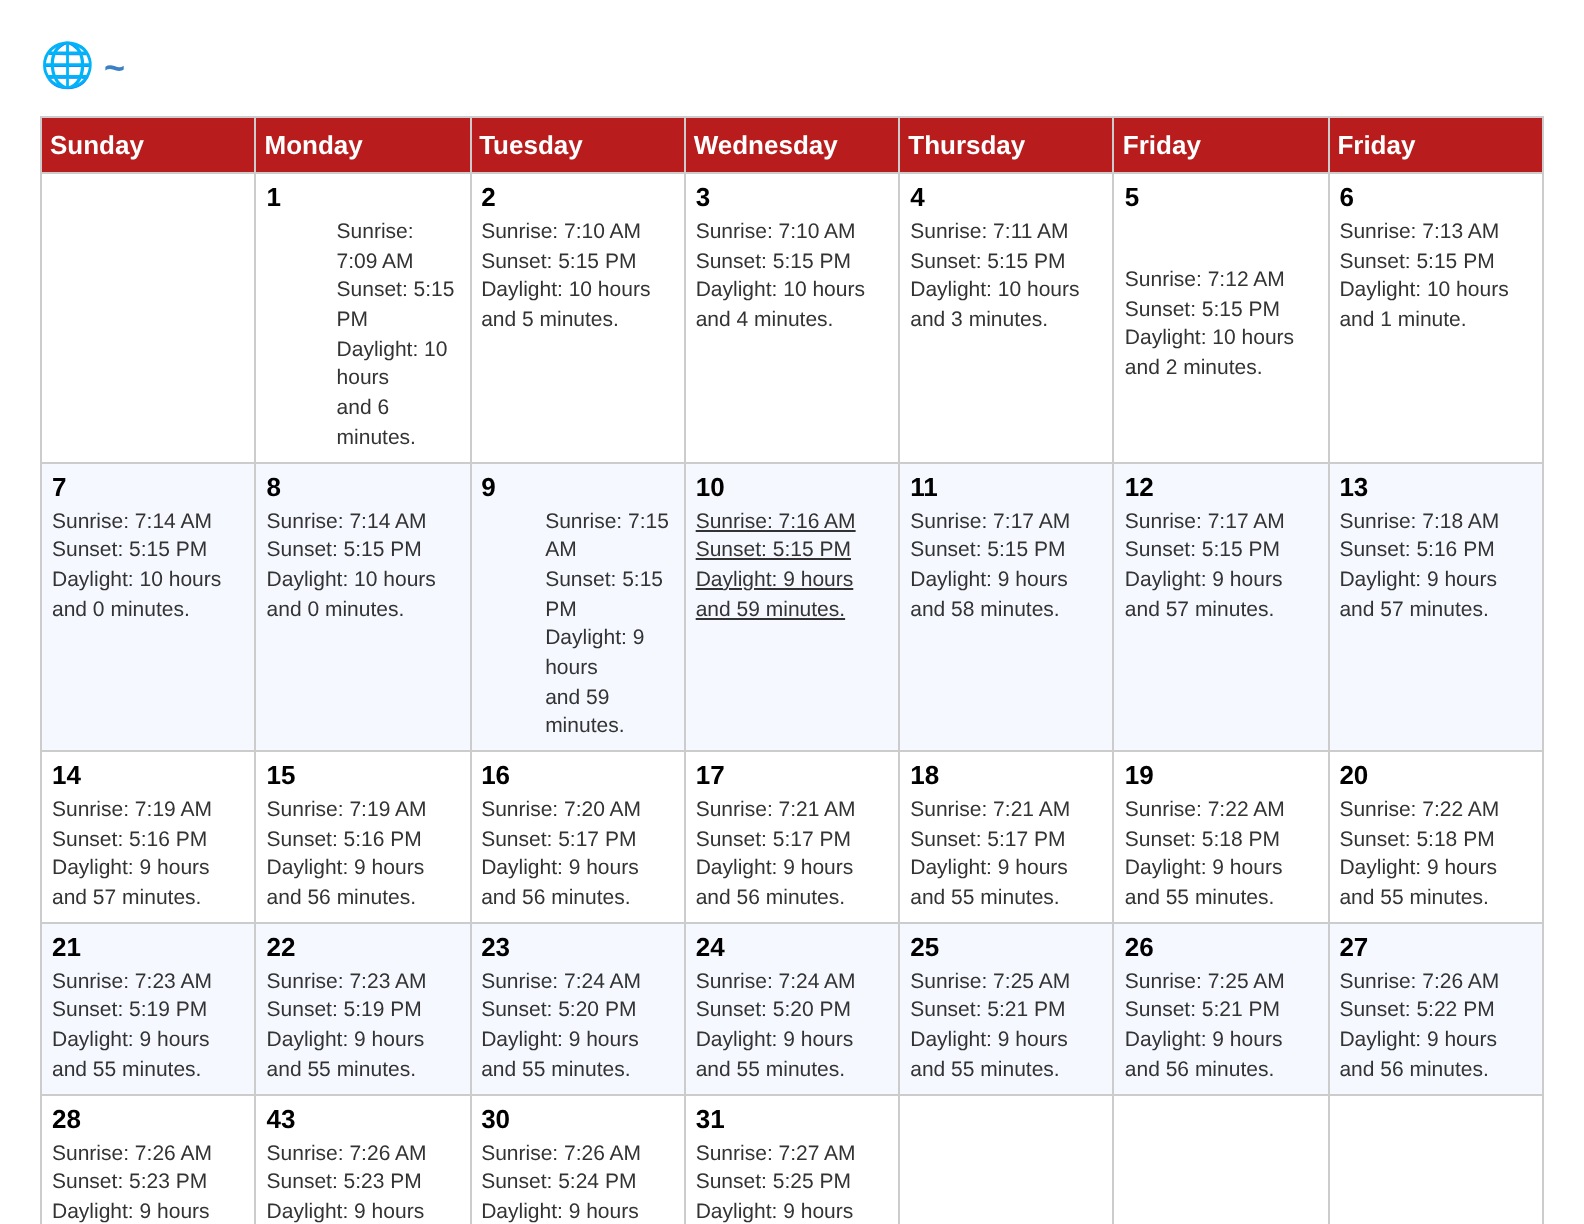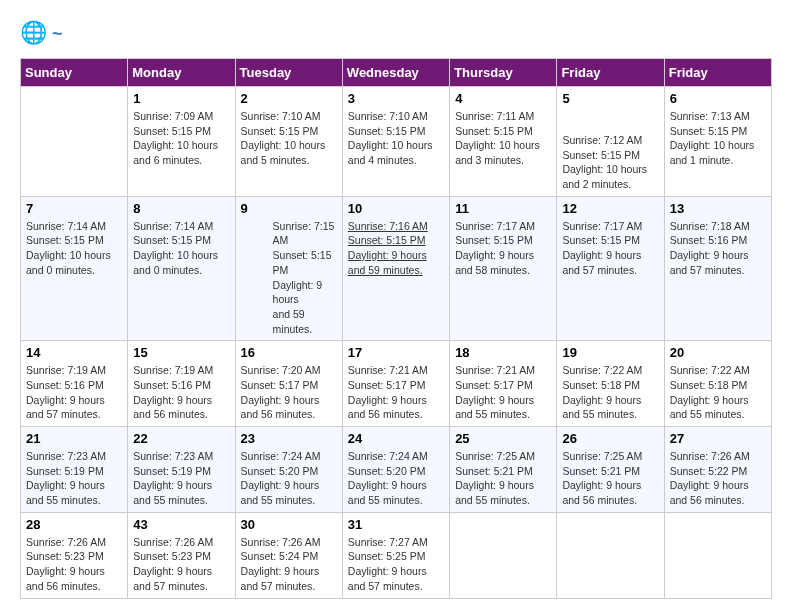--- a/index.html
+++ b/index.html
@@ -46,21 +46,21 @@
     .subtitle {
       font-size: 16px;
       color: #555;
     }
     table {
       width: 100%;
       border-collapse: collapse;
       font-size: 11px;
     }
     thead tr {
-      background-color: #701a75;
+      background-color: #b91c1c;
       color: #fff;
       margin-top: 24px;
     }
     thead th {
       padding: 6px 4px;
       text-align: left;
       font-size: 13px;
       font-weight: bold;
       border: 1px solid #ccc;
     }
@@ -127,21 +127,21 @@
         <th>Thursday</th>
         <th>Friday</th>
         <th>Friday</th>
       </tr>
   </thead>
   <tbody id="calendar-body">
       <tr>
         <td class="empty-cell"></td>
         <td>
           <span class="day-number">1</span>
-          <div class="cell-content" style="white-space: pre-line;">Sunrise: 7:09 AM
+          <div class="cell-content" style="white-space: pre-line; margin-left: 35px;">Sunrise: 7:09 AM
 Sunset: 5:15 PM
 Daylight: 10 hours
 and 6 minutes.</div>
         </td>
         <td>
           <span class="day-number">2</span>
           <div class="cell-content" style="white-space: pre-line;">Sunrise: 7:10 AM
 Sunset: 5:15 PM
 Daylight: 10 hours
 and 5 minutes.</div>

